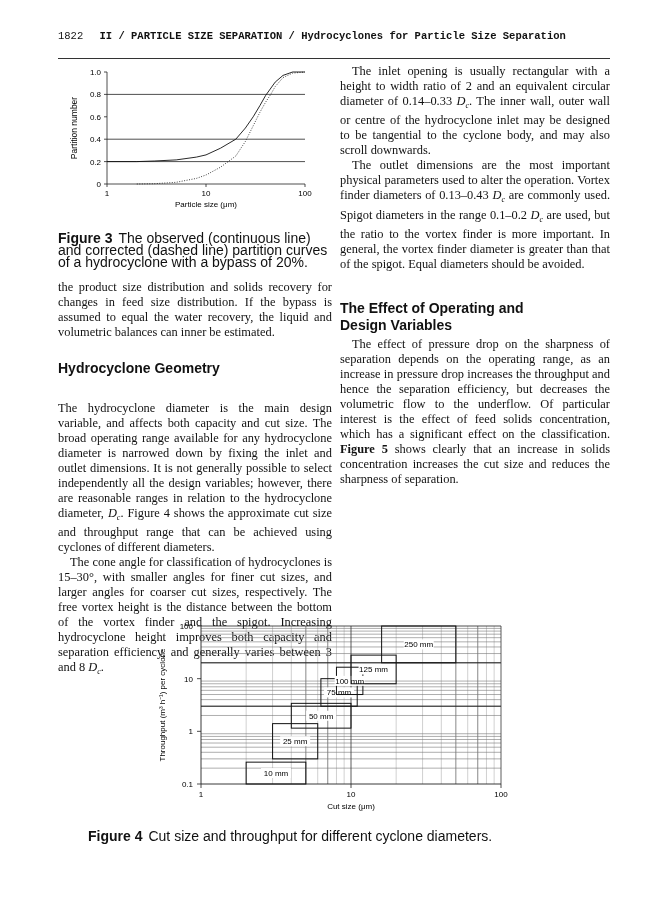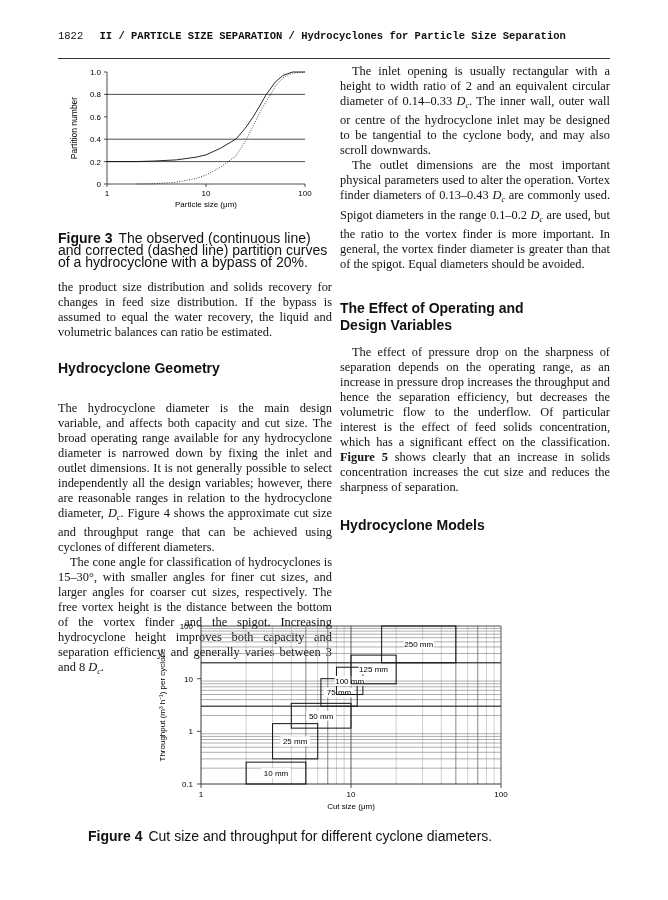--- a/index.html
+++ b/index.html
@@ -53,32 +53,31 @@
     <text x="151" y="145" font-size="8" text-anchor="middle">Particle size (μm)</text>
     <text x="0" y="0" font-size="8.5" text-anchor="middle" transform="translate(22,66) rotate(-90)">Partition number</text>
     <path d="M52.0 99.6 L81.8 99.6 L99.2 99.0 L121.2 97.9 L141.4 95.1 L151.0 92.9 L165.5 86.2 L180.8 77.2 L190.4 66.0 L198.2 54.8 L204.9 43.6 L210.6 33.5 L220.2 20.1 L228.0 13.4 L237.6 10.0 L250.0 10.0" fill="none" stroke="#111" stroke-width="0.9"></path>
     <path d="M81.8 122.0 L99.2 121.7 L121.2 120.3 L141.4 116.4 L151.0 113.0 L165.5 105.2 L180.8 94.0 L190.4 79.4 L198.2 63.8 L204.9 50.3 L210.6 40.2 L215.7 32.4 L220.2 24.6 L228.0 15.6 L237.6 11.1 L250.0 10.0" fill="none" stroke="#111" stroke-width="0.8" stroke-dasharray="1 1.5"></path>
   </svg>
 
 <div class="col col-left" style="top:232px;">
   <div class="caption">
     <b>Figure 3</b><span>The observed (continuous line) and corrected (dashed line) partition curves of a hydrocyclone with a bypass of 20%.</span>
   </div>
-  <p style="margin-top:12px;">the product size distribution and solids recovery for changes in feed size distribution. If the bypass is assumed to equal the water recovery, the liquid and volumetric balances can ratio be estimated.</p>
+  <p style="margin-top:12px;">the product size distribution and solids recovery for changes in feed size distribution. If the bypass is assumed to equal the water recovery, the liquid and volumetric balances can inner be estimated.</p>
   <h2 style="margin-top:20px; margin-bottom:24px;">Hydrocyclone Geometry</h2>
   <p><span>The hydrocyclone diameter is the main design variable, and affects both capacity and cut size. The broad operating range available for any hydrocyclone diameter is narrowed down by fixing the inlet and outlet dimensions. It is not generally possible to select independently all the design variables; however, there are reasonable ranges in relation to the hydrocyclone diameter, </span><i>D</i><sub style="font-style:italic;font-size:8px;">c</sub>. <span>Figure 4</span><span> shows the approximate cut size and throughput range that can be achieved using cyclones of different diameters.</span></p>
   <p class="ind"><span>The cone angle for classification of hydrocyclones is 15–30°, with smaller angles for finer cut sizes, and larger angles for coarser cut sizes, respectively. The free vortex height is the distance between the bottom of the vortex finder and the spigot. Increasing hydrocyclone height improves both capacity and separation efficiency, and generally varies between 3 and 8 </span><i>D</i><sub style="font-style:italic;font-size:8px;">c</sub><span>.</span></p>
 </div>
 
 <div class="col col-right">
   <p class="ind"><span>The inlet opening is usually rectangular with a height to width ratio of 2 and an equivalent circular diameter of 0.14–0.33 </span><i>D</i><sub style="font-style:italic;font-size:8px;">c</sub><span>. The inner wall, outer wall or centre of the hydrocyclone inlet may be designed to be tangential to the cyclone body, and may also scroll downwards.</span></p>
   <p class="ind"><span>The outlet dimensions are the most important physical parameters used to alter the operation. Vortex finder diameters of 0.13–0.43 </span><i>D</i><sub style="font-style:italic;font-size:8px;">c</sub><span> are commonly used. Spigot diameters in the range 0.1–0.2 </span><i>D</i><sub style="font-style:italic;font-size:8px;">c</sub><span> are used, but the ratio to the vortex finder is more important. In general, the vortex finder diameter is greater than that of the spigot. Equal diameters should be avoided.</span></p>
-  <h2 style="margin-top:28px; margin-bottom:11px; width:200px;">The Effect of Operating and Design Variables</h2>
+  <h2 style="margin-top:28px; margin-bottom:3px; width:200px;">The Effect of Operating and Design Variables</h2>
   <p class="ind"><span>The effect of pressure drop on the sharpness of separation depends on the operating range, as an increase in pressure drop increases the throughput and hence the separation efficiency, but decreases the volumetric flow to the underflow. Of particular interest is the effect of feed solids concentration, which has a significant effect on the classification. </span><b>Figure 5</b><span> shows clearly that an increase in solids concentration increases the cut size and reduces the sharpness of separation.</span></p>
-  <h2 style="margin-top:22px; margin-bottom:8px;">Hydrocyclone Models</h2>
 </div>
 
 <svg class="fig4" id="fig4" width="370" height="200" viewBox="0 0 370 200">
     <line x1="96.15449934959719" x2="96.15449934959719" y1="11" y2="169" stroke="#bbb" stroke-width="0.7"></line>
     <line x1="122.56818820794936" x2="122.56818820794936" y1="11" y2="169" stroke="#bbb" stroke-width="0.7"></line>
     <line x1="141.30899869919438" x2="141.30899869919438" y1="11" y2="169" stroke="#bbb" stroke-width="0.7"></line>
     <line x1="155.8455006504028" x2="155.8455006504028" y1="11" y2="169" stroke="#555" stroke-width="0.7"></line>
     <line x1="167.72268755754655" x2="167.72268755754655" y1="11" y2="169" stroke="#bbb" stroke-width="0.7"></line>
     <line x1="177.76470600213852" x2="177.76470600213852" y1="11" y2="169" stroke="#555" stroke-width="0.7"></line>
     <line x1="186.46349804879154" x2="186.46349804879154" y1="11" y2="169" stroke="#bbb" stroke-width="0.7"></line>

